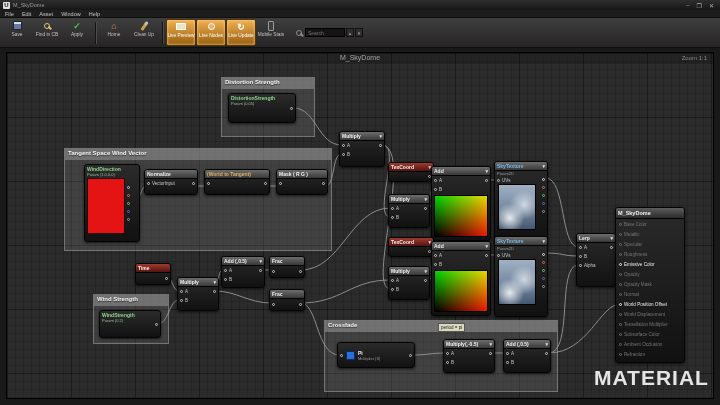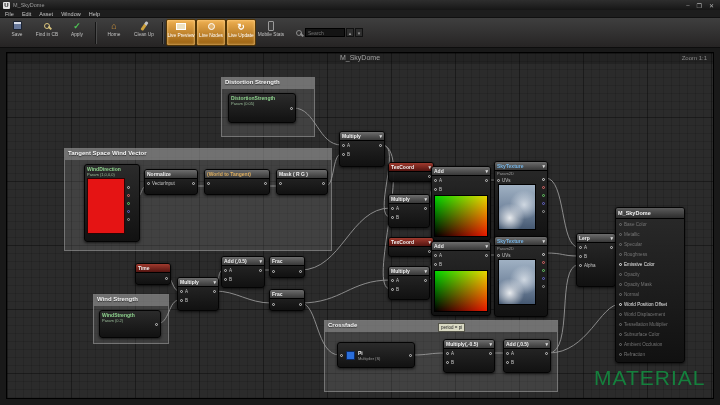--- a/index.html
+++ b/index.html
@@ -32,21 +32,21 @@
 .search .mag::after{background:#8c8c8c;}
 .search input{width:40px;height:9px;background:#141414;border:1px solid #000;color:#bbb;font-size:5px;padding:0 2px;font-family:inherit;margin-left:2px;}
 .sbtn{width:8px;height:9px;background:#2e2e2e;border:1px solid #111;color:#999;font-size:5px;display:flex;align-items:center;justify-content:center;}
 
 .graphbg{position:absolute;left:6px;top:52px;width:708px;height:347px;border:1px solid #000;background-color:#2b2b2b;
 background-image:linear-gradient(rgba(0,0,0,0.28) 1px,transparent 1px),linear-gradient(90deg,rgba(0,0,0,0.28) 1px,transparent 1px),linear-gradient(rgba(0,0,0,0.12) 1px,transparent 1px),linear-gradient(90deg,rgba(0,0,0,0.12) 1px,transparent 1px);
 background-size:64px 64px,64px 64px,8px 8px,8px 8px;z-index:0;}
 .gheader{position:absolute;left:7px;top:53px;width:706px;height:11px;background:rgba(0,0,0,0.18);z-index:1;}
 .gtitle{position:absolute;left:0;right:0;top:1px;text-align:center;font-size:7px;color:#a2a2a2;}
 .gzoom{position:absolute;right:6px;top:2px;font-size:6px;color:#8a8a8a;}
-.watermark{position:absolute;left:594px;top:366px;font-size:21px;font-weight:normal;color:#15803d;letter-spacing:1px;z-index:0;}
+.watermark{position:absolute;left:594px;top:366px;font-size:21px;font-weight:bold;color:#e5e5e5;letter-spacing:1px;z-index:0;}
 .comment{position:absolute;background:rgba(145,145,145,0.22);border:1px solid rgba(200,200,200,0.38);z-index:1;}
 .chdr{height:11px;background:rgba(180,180,180,0.42);color:#f4f4f4;font-size:6px;font-weight:bold;padding:1px 3px;white-space:nowrap;text-shadow:0 1px 1px rgba(0,0,0,0.6);}
 .badge{position:absolute;background:#d9d9c3;color:#222;font-size:4.5px;padding:0 2px;border:1px solid #55554a;line-height:7px;}
 .wires{position:absolute;left:0;top:0;z-index:2;pointer-events:none;}
 .node{position:absolute;background:linear-gradient(rgba(42,42,42,0.97),rgba(16,16,16,0.97));border:1px solid #040404;border-radius:3px;z-index:3;box-shadow:0 1px 3px rgba(0,0,0,0.7);}
 .hdr{height:9px;background:linear-gradient(#6d6d6d,#383838);border-bottom:1px solid #000;border-radius:2px 2px 0 0;color:#f0f0f0;font-size:5px;font-weight:bold;padding:0 2px;display:flex;align-items:center;white-space:nowrap;}
 .hdr.red{background:linear-gradient(#a03a2e,#531410);}
 .car{margin-left:auto;}
 .car::after{content:"▾";font-size:5px;color:#ddd;}
 .prow{display:flex;align-items:center;height:9px;padding:0 2px;gap:2px;position:relative;}

